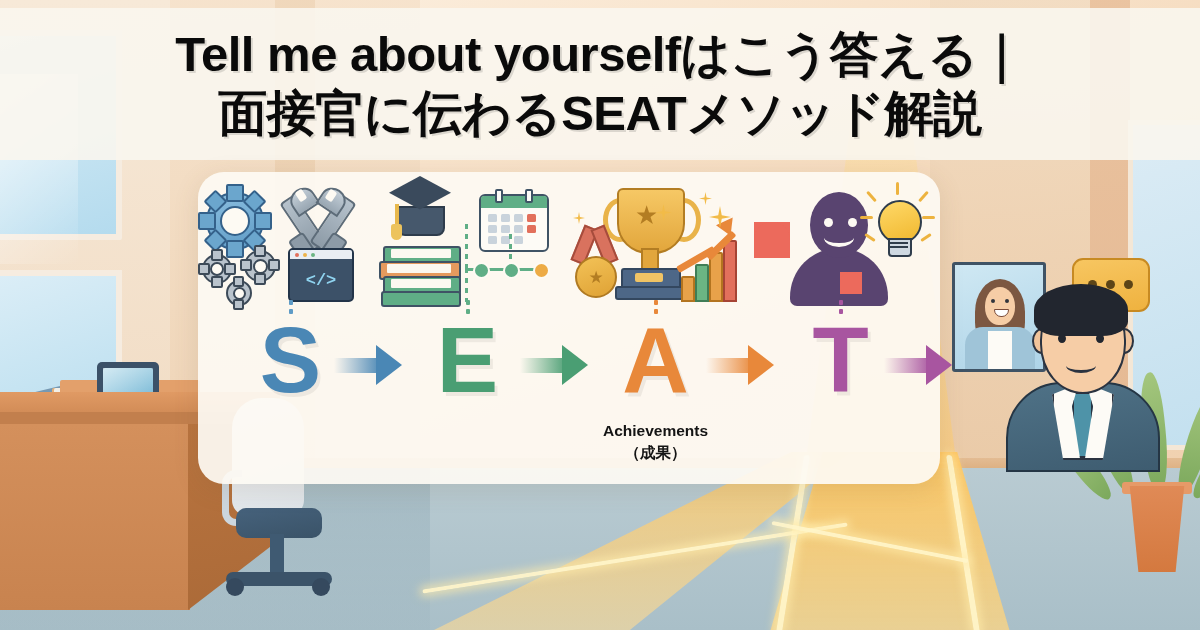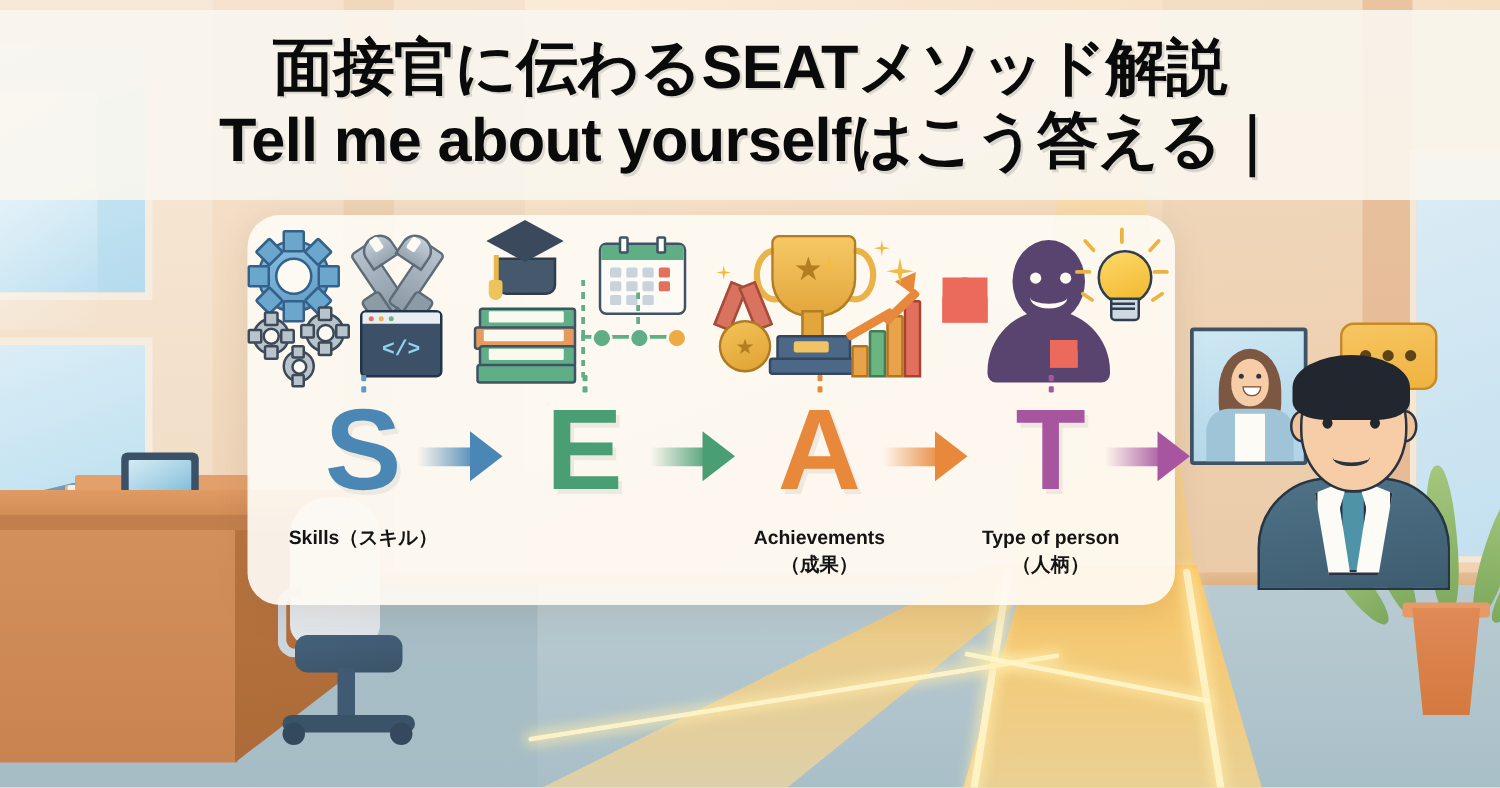--- a/index.html
+++ b/index.html
@@ -352,22 +352,22 @@
     <div class="m-ear" style="left:124px;top:56px;width:16px;height:22px;"></div>
     <div class="m-face" style="left:50px;top:22px;width:82px;height:96px;"></div>
     <div class="m-hair" style="left:44px;top:12px;width:94px;height:52px;"></div>
     <div class="eye" style="left:68px;top:62px;width:8px;height:9px;background:#22262f;"></div>
     <div class="eye" style="left:106px;top:62px;width:8px;height:9px;background:#22262f;"></div>
     <div style="position:absolute;left:76px;top:86px;width:30px;height:12px;border-bottom:3px solid #2b3340;border-radius:0 0 50% 50%;"></div>
   </div>
 
   <div class="title-band"></div>
   <div class="title-wrap">
+    <div class="title-line">Tell me about yourselfはこう答える｜</div>
     <div class="title-line">面接官に伝わるSEATメソッド解説</div>
-    <div class="title-line">Tell me about yourselfはこう答える｜</div>
   </div>
 
   <div class="card"></div>
 
   <div class="col col-s">
     <div class="icons">
 
       <div>
         <div class="gear" style="left:8px;top:8px;width:54px;height:54px;background:linear-gradient(160deg,#8cbfe0,#5e9bc6);border:2.5px solid #34618a;"></div>
         <div class="tooth" style="left:28px;top:0px;width:14px;height:14px;background:#6ba6cd;border:2.5px solid #34618a;"></div>
@@ -424,21 +424,20 @@
           <div class="dotr" style="left:21px;background:#6bb583;"></div>
         </div>
         <div class="codetext">&lt;/&gt;</div>
       </div>
     </div>
     <div class="dash">
       <i style="background:#5e9bc6;"></i>
         <i style="background:#5e9bc6;"></i>
     </div>
     <div class="letter" style="color:#4A87B5;">S</div>
-    <div class="caption">Skills（スキル）</div>
   </div>
 
   <div class="col col-e">
     <div class="icons">
       <div>
         <div class="cap-base" style="left:22px;top:22px;"></div>
         <div class="cap-top" style="left:14px;top:-8px;width:62px;height:40px;
              transform:none;clip-path:polygon(50% 0,100% 42%,50% 84%,0 42%);background:#3a4a5c;"></div>
         <div class="tassel" style="left:20px;top:20px;height:22px;"></div>
         <div class="tassel-end" style="left:16px;top:40px;"></div>
@@ -556,24 +555,20 @@
         <div class="ray" style="left:174px;top:32px;width:13px;height:3px;"></div>
         <div class="ray" style="left:116px;top:52px;width:12px;height:3px;transform:rotate(34deg);"></div>
         <div class="ray" style="left:172px;top:52px;width:12px;height:3px;transform:rotate(-34deg);"></div>
       </div>
     </div>
     <div class="dash">
       <i style="background:#a855a0;"></i>
         <i style="background:#a855a0;"></i>
     </div>
     <div class="letter" style="color:#A855A0;">T</div>
-    <div class="caption">
-      <span>Type of person</span><br>
-      <span>（人柄）</span>
-    </div>
   </div>
 
   <div class="arrow ar-1">
     <div class="shaft" style="background:linear-gradient(90deg,rgba(74,135,181,0),#4A87B5);"></div>
     <div class="head" style="border-left:26px solid #4A87B5;"></div>
   </div>
   <div class="arrow ar-2">
     <div class="shaft" style="background:linear-gradient(90deg,rgba(74,158,115,0),#4A9E73);"></div>
     <div class="head" style="border-left:26px solid #4A9E73;"></div>
   </div>

